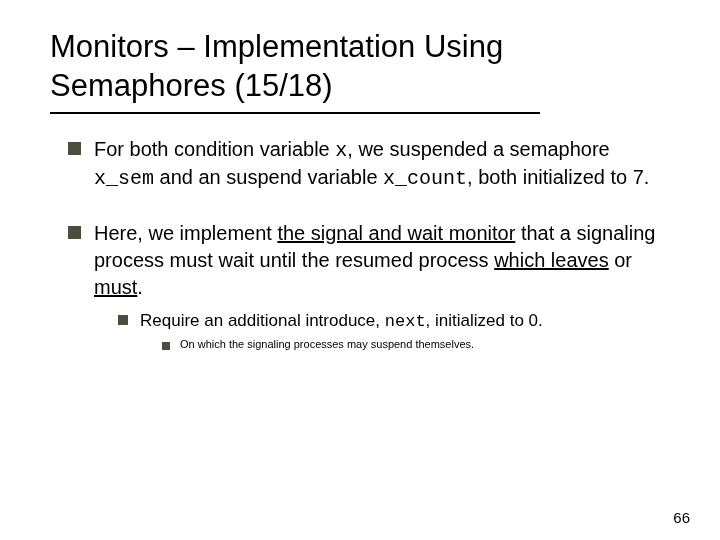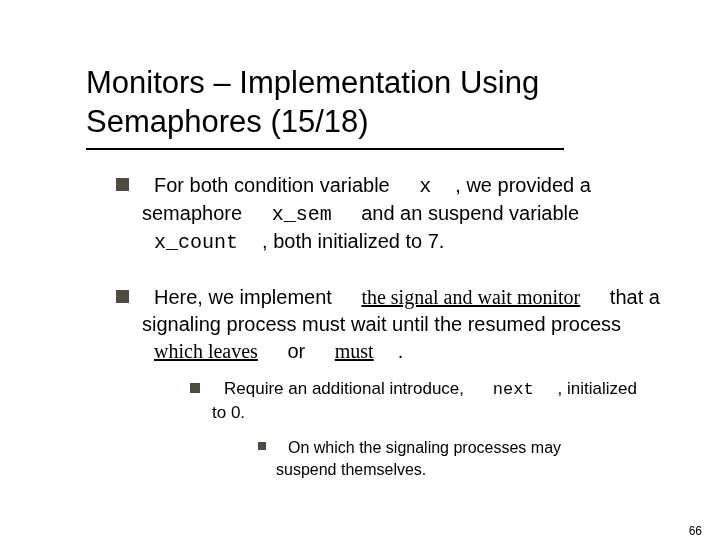--- a/index.html
+++ b/index.html
@@ -1,15 +1,15 @@
 <!DOCTYPE html>
 <html><head>
 <meta charset="utf-8">
 <style>
-  * { box-sizing: border-box; margin: 12px; padding: 0; }
+  * { box-sizing: border-box; margin: 0; padding: 0; }
   html, body { width: 720px; height: 540px; }
   body {
     background: #fff;
     font-family: Arial, Helvetica, sans-serif;
     color: #000;
     position: relative;
     padding: 28px 50px 20px 50px;
   }
   .title {
     font-size: 31px;
@@ -67,52 +67,52 @@
   }
   .b3-list {
     list-style: none;
     padding-left: 22px;
     margin-top: 4px;
     margin-bottom: 4px;
   }
   .b3 {
     position: relative;
     padding-left: 18px;
-    font-size: 16px;
+    font-size: 11px;
     line-height: 1.4;
   }
   .b3::before {
     content: "";
     position: absolute;
     left: 0;
     top: 5px;
     width: 8px;
     height: 8px;
     background: #4e4b3f;
   }
   .mono { font-family: "Courier New", Courier, monospace; }
-  .ul { text-decoration: underline; font-family: Liberation Serif, serif; }
+  .ul { text-decoration: underline; }
   .pagenum {
     position: absolute;
     bottom: 14px;
     right: 30px;
-    font-size: 12px;
+    font-size: 15px;
     color: #000;
   }
 </style>
 </head>
 <body>
 
 <h1 class="title">Monitors – Implementation Using Semaphores (15/18)</h1>
 <hr class="title-rule">
 
 <ul class="bullets">
 
   <li class="b1">
-    <span>For both condition variable </span><span class="mono">x</span><span>, we provided a semaphore </span><span class="mono">x_sem</span><span> and an suspend variable </span><span class="mono">x_count</span><span>, both initialized to 7.</span>
+    <span>For both condition variable </span><span class="mono">x</span><span>, we suspended a semaphore </span><span class="mono">x_sem</span><span> and an suspend variable </span><span class="mono">x_count</span><span>, both initialized to 7.</span>
   </li>
 
   <li class="b1">
     <span>Here, we implement </span><span class="ul">the signal and wait monitor</span><span> that a signaling process must wait until the resumed process </span><span class="ul">which leaves</span><span> or </span><span class="ul">must</span><span>.</span>
 
     <ul class="b2-list">
       <li class="b2">
         <span>Require an additional introduce, </span><span class="mono">next</span><span>, initialized to 0.</span>
         <ul class="b3-list">
           <li class="b3">

